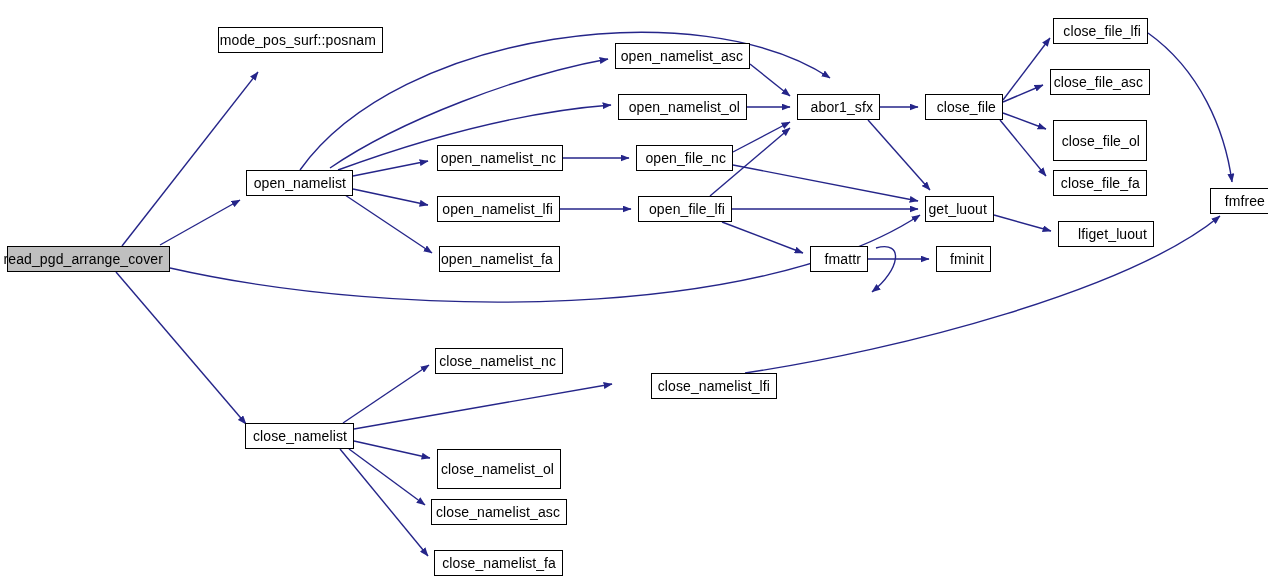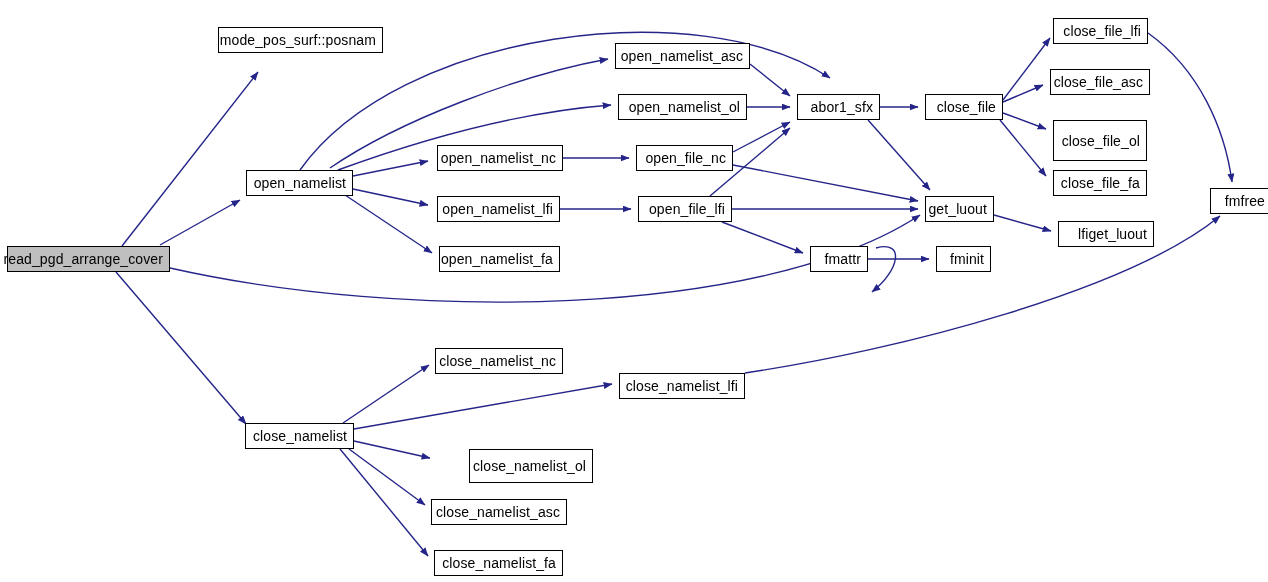--- a/index.html
+++ b/index.html
@@ -160,24 +160,24 @@
       </div>
       <div class="node" style="left: 1058px; top: 221px; width: 96px; height: 26px;">
         <span class="node-label">lfiget_luout</span>
       </div>
       <div class="node" style="left: 1202px; top: 188px; width: 62px; height: 26px; margin-left: 8px;">
         <span class="node-label">fmfree</span>
       </div>
       <div class="node" style="left: 435px; top: 348px; width: 128px; height: 26px;">
         <span class="node-label">close_namelist_nc</span>
       </div>
-      <div class="node" style="left: 619px; top: 373px; width: 126px; height: 26px;">
+      <div class="node" style="left: 651px; top: 373px; width: 126px; height: 26px;">
         <span class="node-label">close_namelist_lfi</span>
       </div>
-      <div class="node" style="left: 437px; top: 449px; width: 124px; height: 34px; margin-left: 32px;">
+      <div class="node" style="left: 437px; top: 449px; width: 124px; height: 40px;">
         <span class="node-label">close_namelist_ol</span>
       </div>
       <div class="node" style="left: 431px; top: 499px; width: 136px; height: 26px;">
         <span class="node-label">close_namelist_asc</span>
       </div>
       <div class="node" style="left: 434px; top: 550px; width: 129px; height: 26px;">
         <span class="node-label">close_namelist_fa</span>
       </div>
     </div>
 </div>

